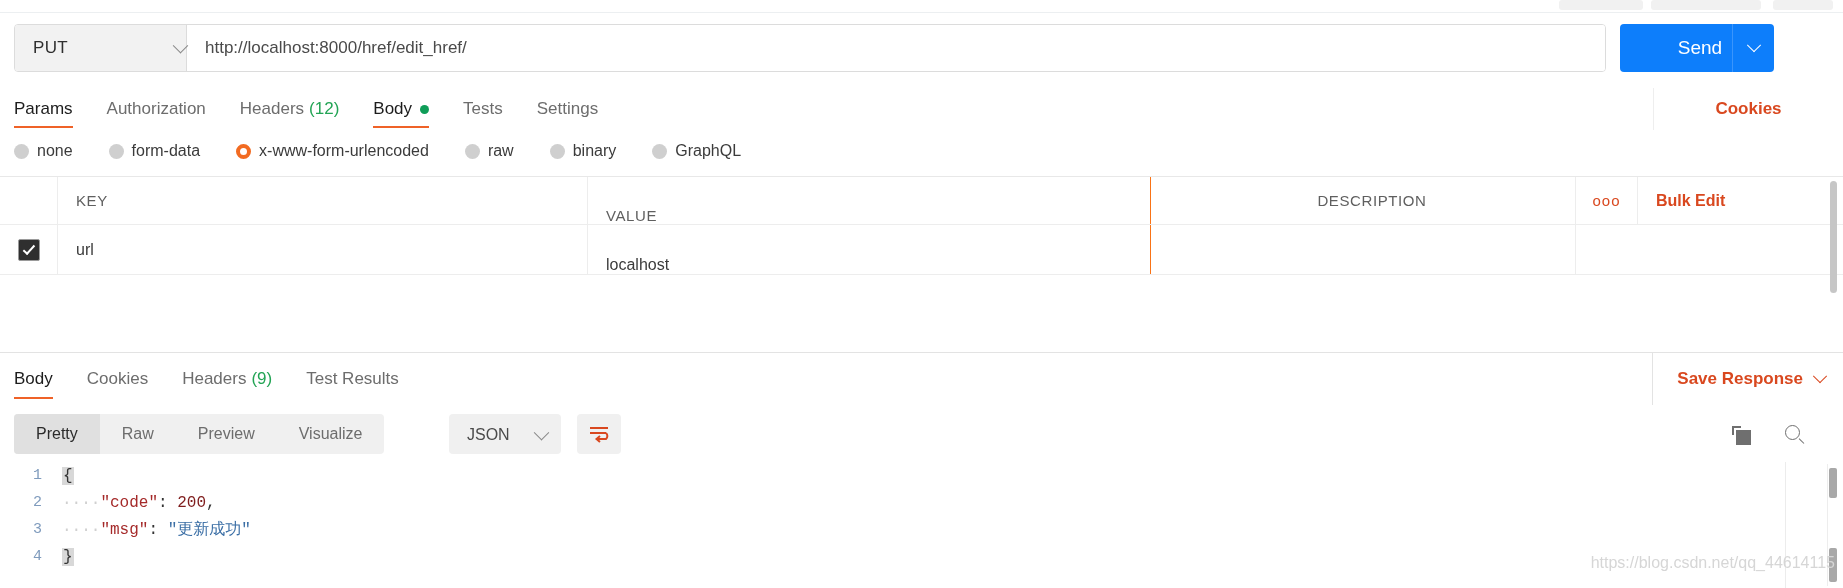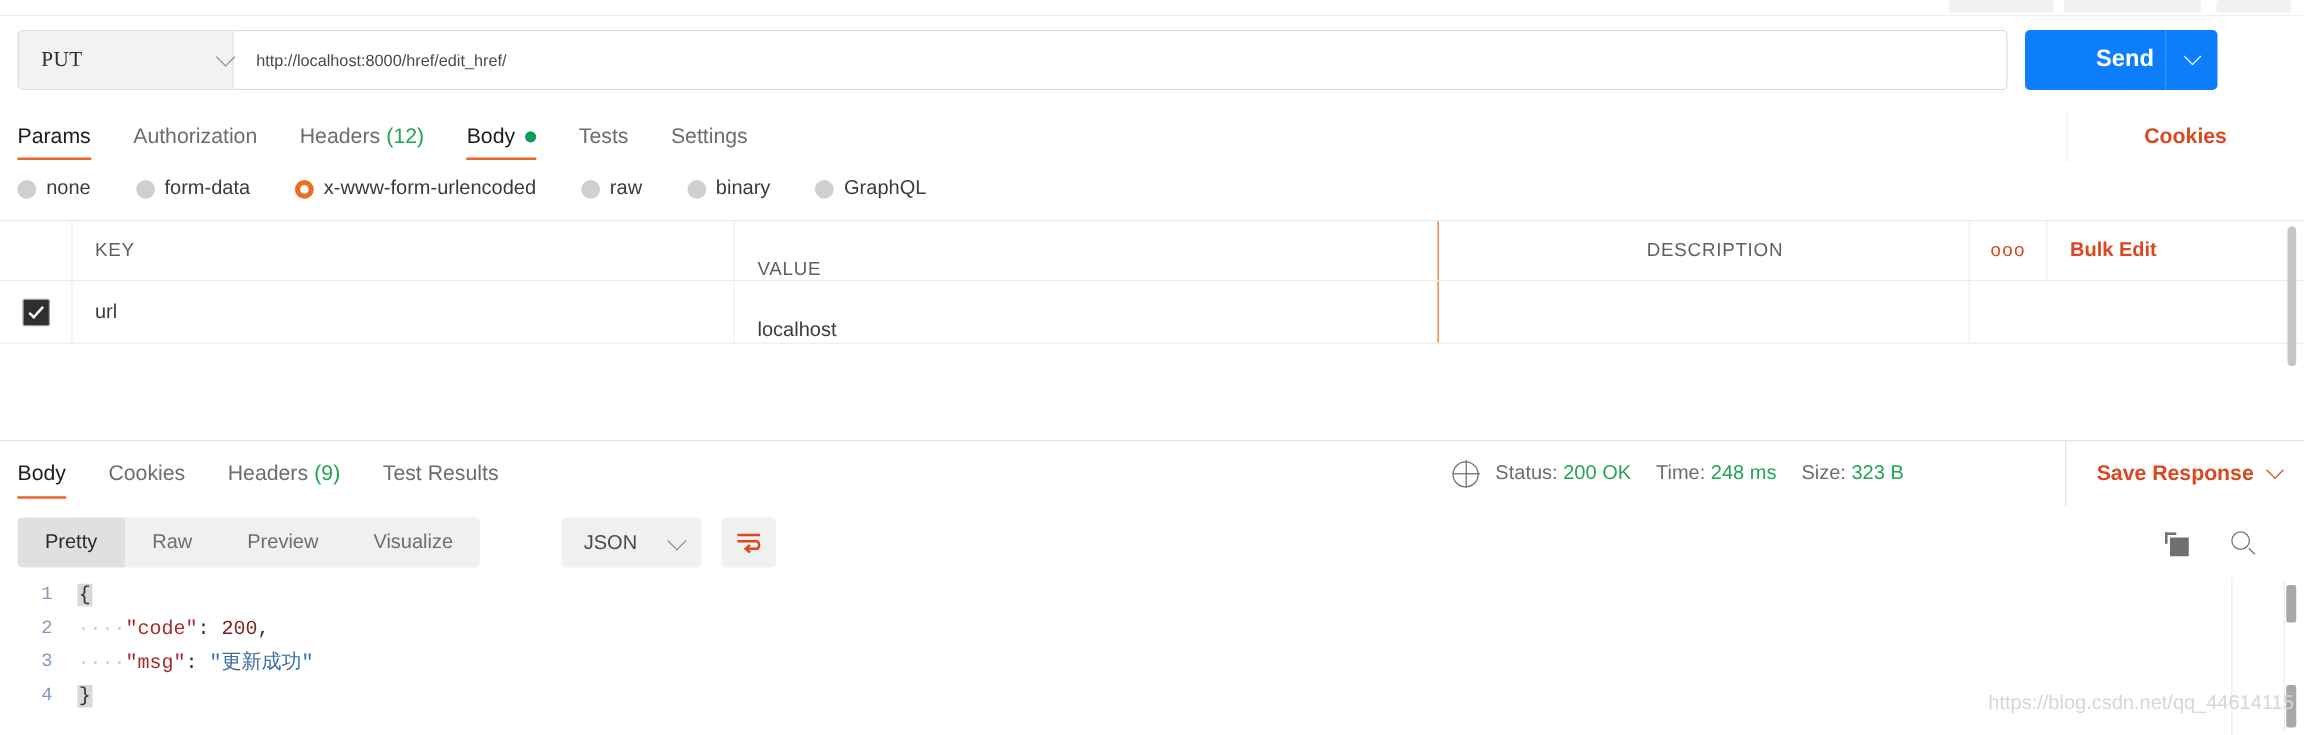--- a/index.html
+++ b/index.html
@@ -13,31 +13,31 @@
 
   
   .top-strip { position: absolute; top: 0; left: 0; width: 1843px; height: 14px; background: #fff; }
   .top-strip .ghost { position: absolute; top: 0; height: 10px; background: #f1f1f1; border-radius: 3px; }
   .top-strip .divider { position: absolute; top: 12px; left: 0; width: 1843px; height: 1px; background: #eceff1; }
 
   
   .url-bar { position: absolute; top: 24px; left: 14px; width: 1592px; height: 48px;
              display: flex; border: 1px solid #dcdcdc; border-radius: 4px; background: #fff; overflow: hidden; }
   .method-select { width: 172px; height: 100%; background: #f2f2f2; display: flex; align-items: center;
-                   justify-content: space-between; padding: 0 0 0 18px; border-right: 1px solid #dcdcdc; cursor: pointer; font-family: Liberation Serif, serif; }
+                   justify-content: space-between; padding: 0 0 0 18px; border-right: 1px solid #dcdcdc; cursor: pointer; }
   .method-select .m-label { font-size: 17px; color: #2f2f2f; letter-spacing: .3px; }
   .chev { display: inline-block; width: 11px; height: 11px; border-right: 1.6px solid #8a8a8a;
           border-bottom: 1.6px solid #8a8a8a; transform: rotate(45deg) translate(-2px,-2px); }
   .url-input { flex: 1; height: 100%; display: flex; align-items: center; padding-left: 18px;
-               font-size: 13px; color: #4a4a4a; background: #fff; cursor: text; }
+               font-size: 17px; color: #4a4a4a; background: #fff; cursor: text; }
 
   .send-wrap { position: absolute; top: 24px; left: 1620px; height: 48px; display: flex;
                background: #0d7efb; border-radius: 4px; overflow: hidden; cursor: pointer; }
   .send-btn { width: 112px; display: flex; align-items: center; justify-content: center;
-              color: #fff; font-size: 19px; font-weight: bold; padding-left: 48px; }
+              color: #fff; font-size: 19px; font-weight: normal; padding-left: 48px; }
   .send-caret { width: 42px; display: flex; align-items: center; justify-content: center;
                 border-left: 1px solid #3a95fc; }
   .send-caret .chev { border-color: #fff; width: 10px; height: 10px; }
 
   
   .req-tabs { position: absolute; top: 88px; left: 0; width: 1843px; height: 42px; }
   .req-tabs .tabrow { position: absolute; left: 14px; top: 0; display: flex; align-items: center; height: 42px; }
   .rtab { position: relative; padding: 0 17px; height: 42px; display: flex; align-items: center;
           font-size: 17px; color: #6d6d6d; cursor: pointer; white-space: nowrap; }
   .rtab:first-child { padding-left: 0; }
@@ -283,35 +283,20 @@
       </div>
       <div class="stab">
         <span>Headers</span>
         <span class="count">(9)</span>
       </div>
       <div class="stab">
         <span>Test Results</span>
       </div>
     </div>
 
-    <div class="resp-meta">
-      <span class="globe"></span>
-      <span class="meta-item">
-        <span>Status:</span>
-        <span class="v">200 OK</span>
-      </span>
-      <span class="meta-item">
-        <span>Time:</span>
-        <span class="v">248 ms</span>
-      </span>
-      <span class="meta-item">
-        <span>Size:</span>
-        <span class="v">323 B</span>
-      </span>
-    </div>
 
     <div class="save-resp">
       <span class="txt">Save Response</span>
       <span class="chev"></span>
     </div>
   </div>
 
   <div class="resp-toolbar">
     <div class="seg-group">
       <div class="seg active">Pretty</div>

